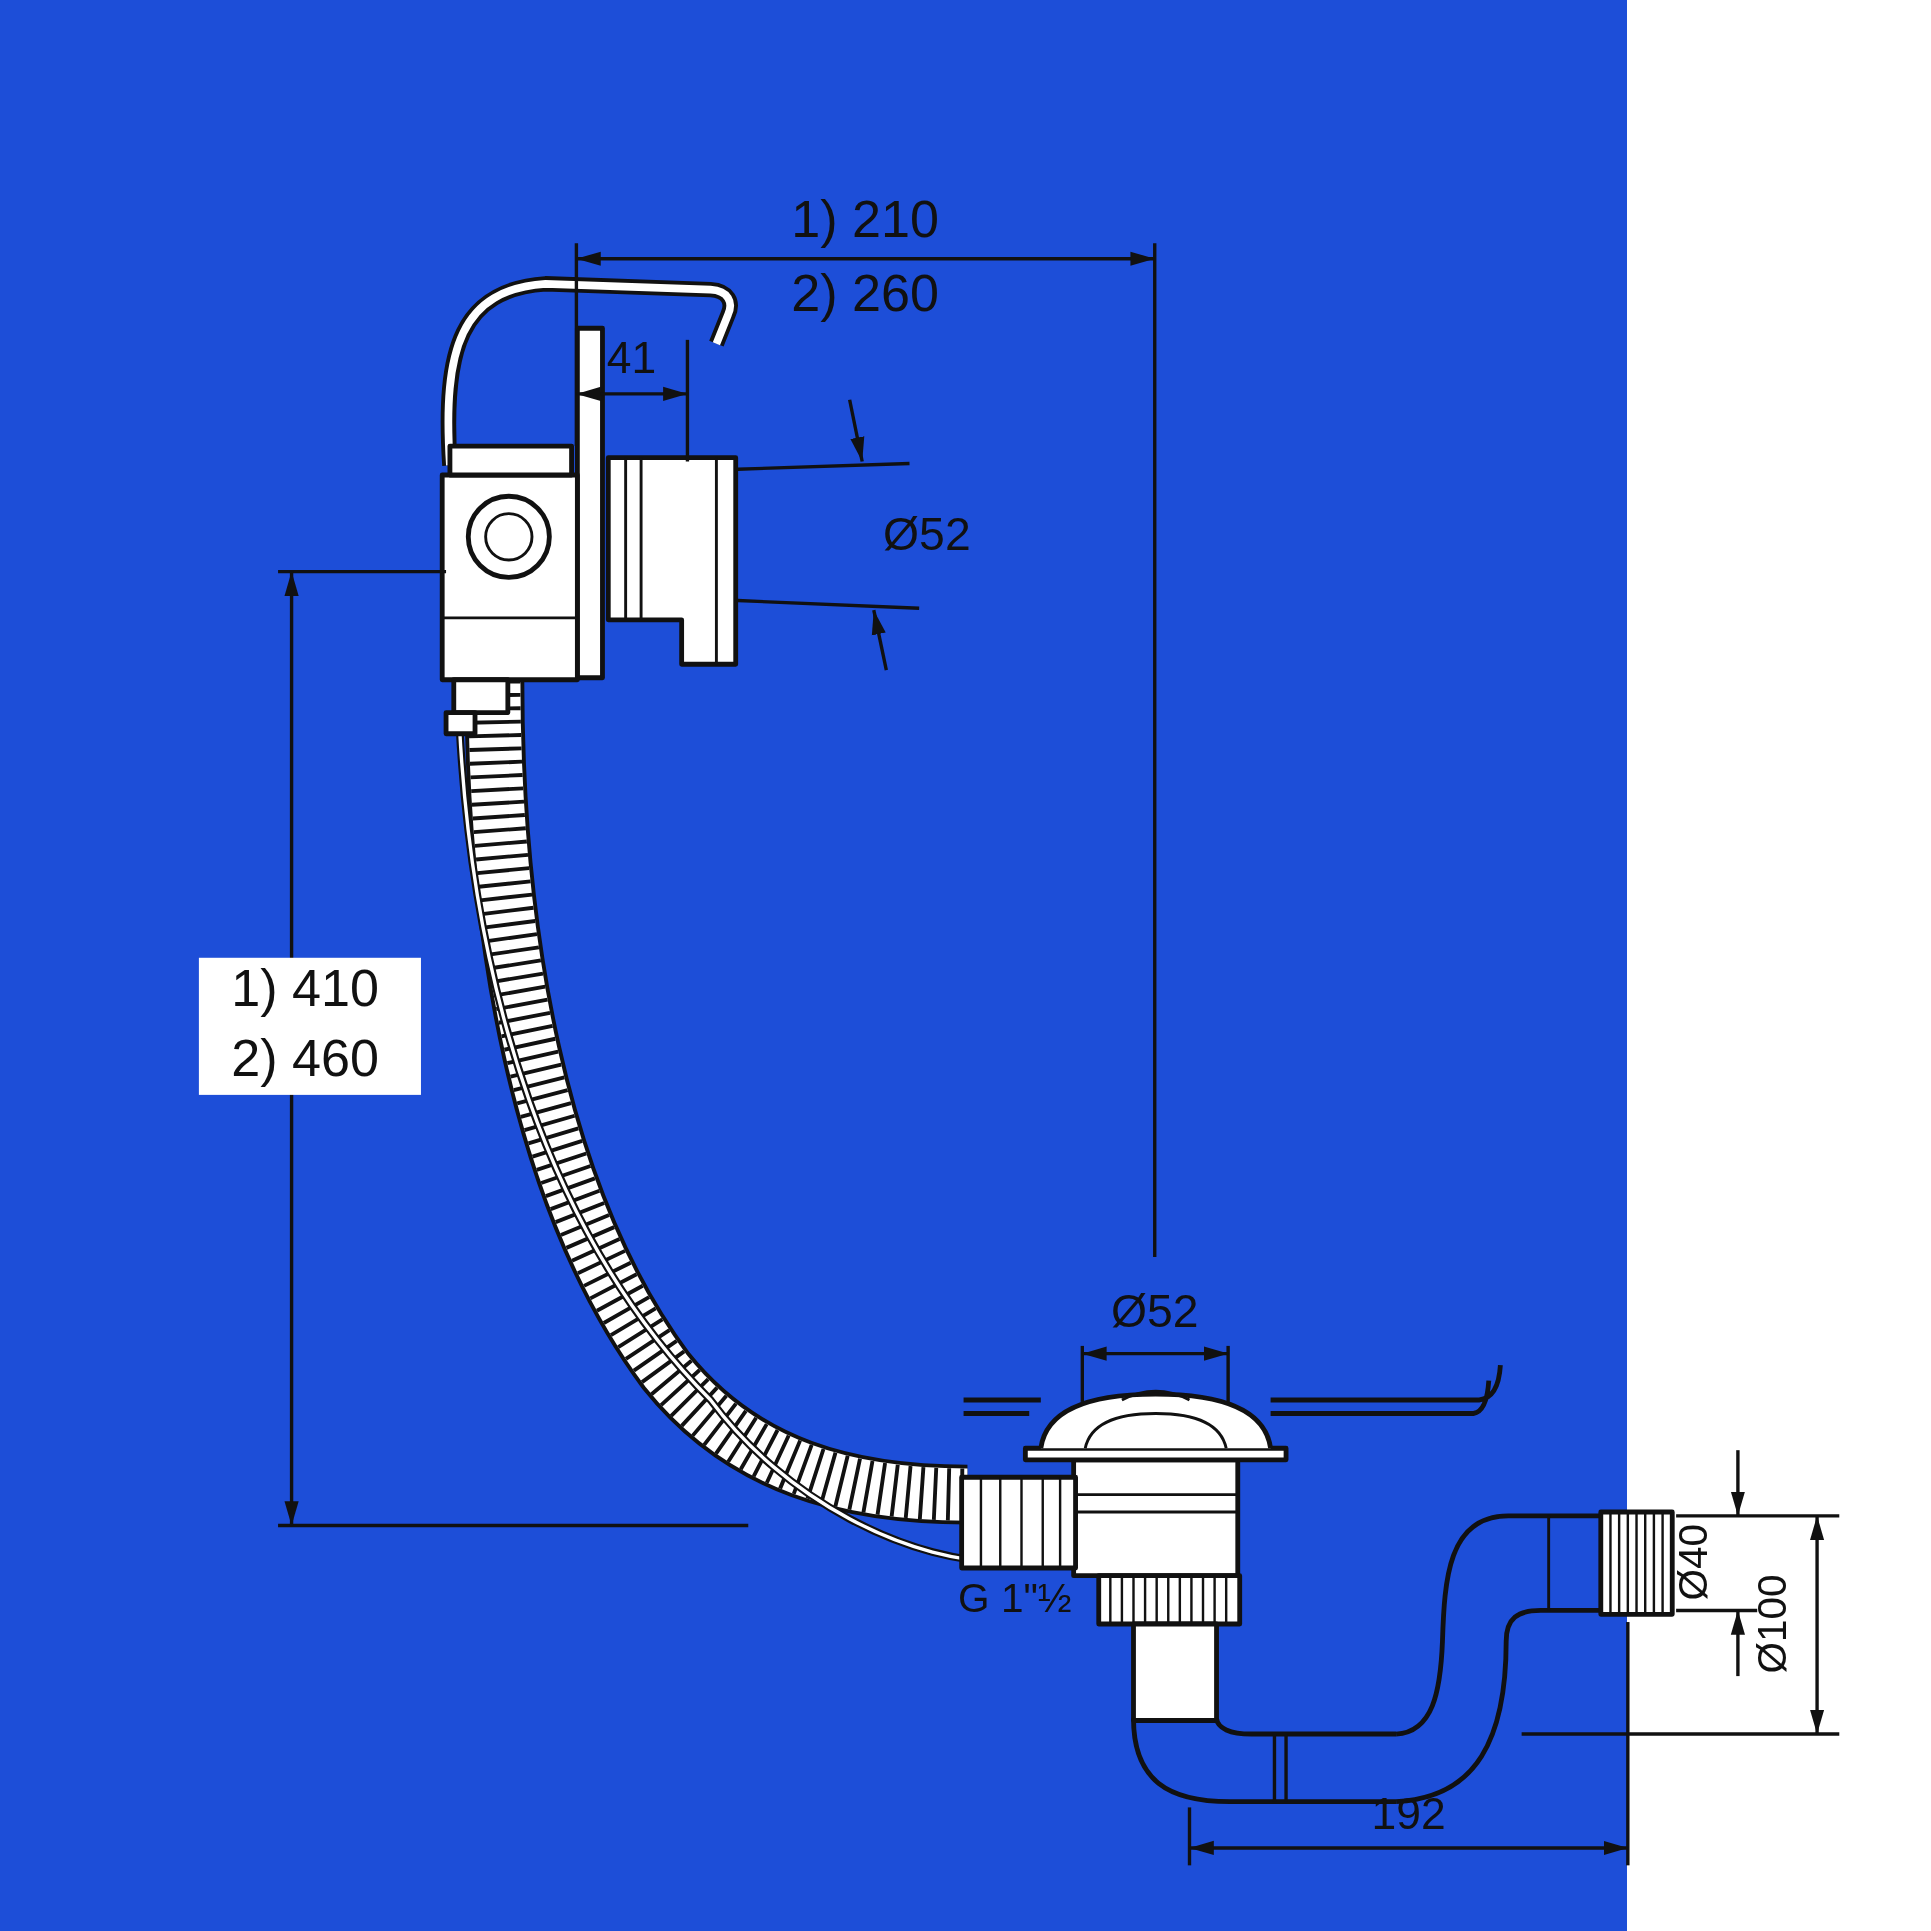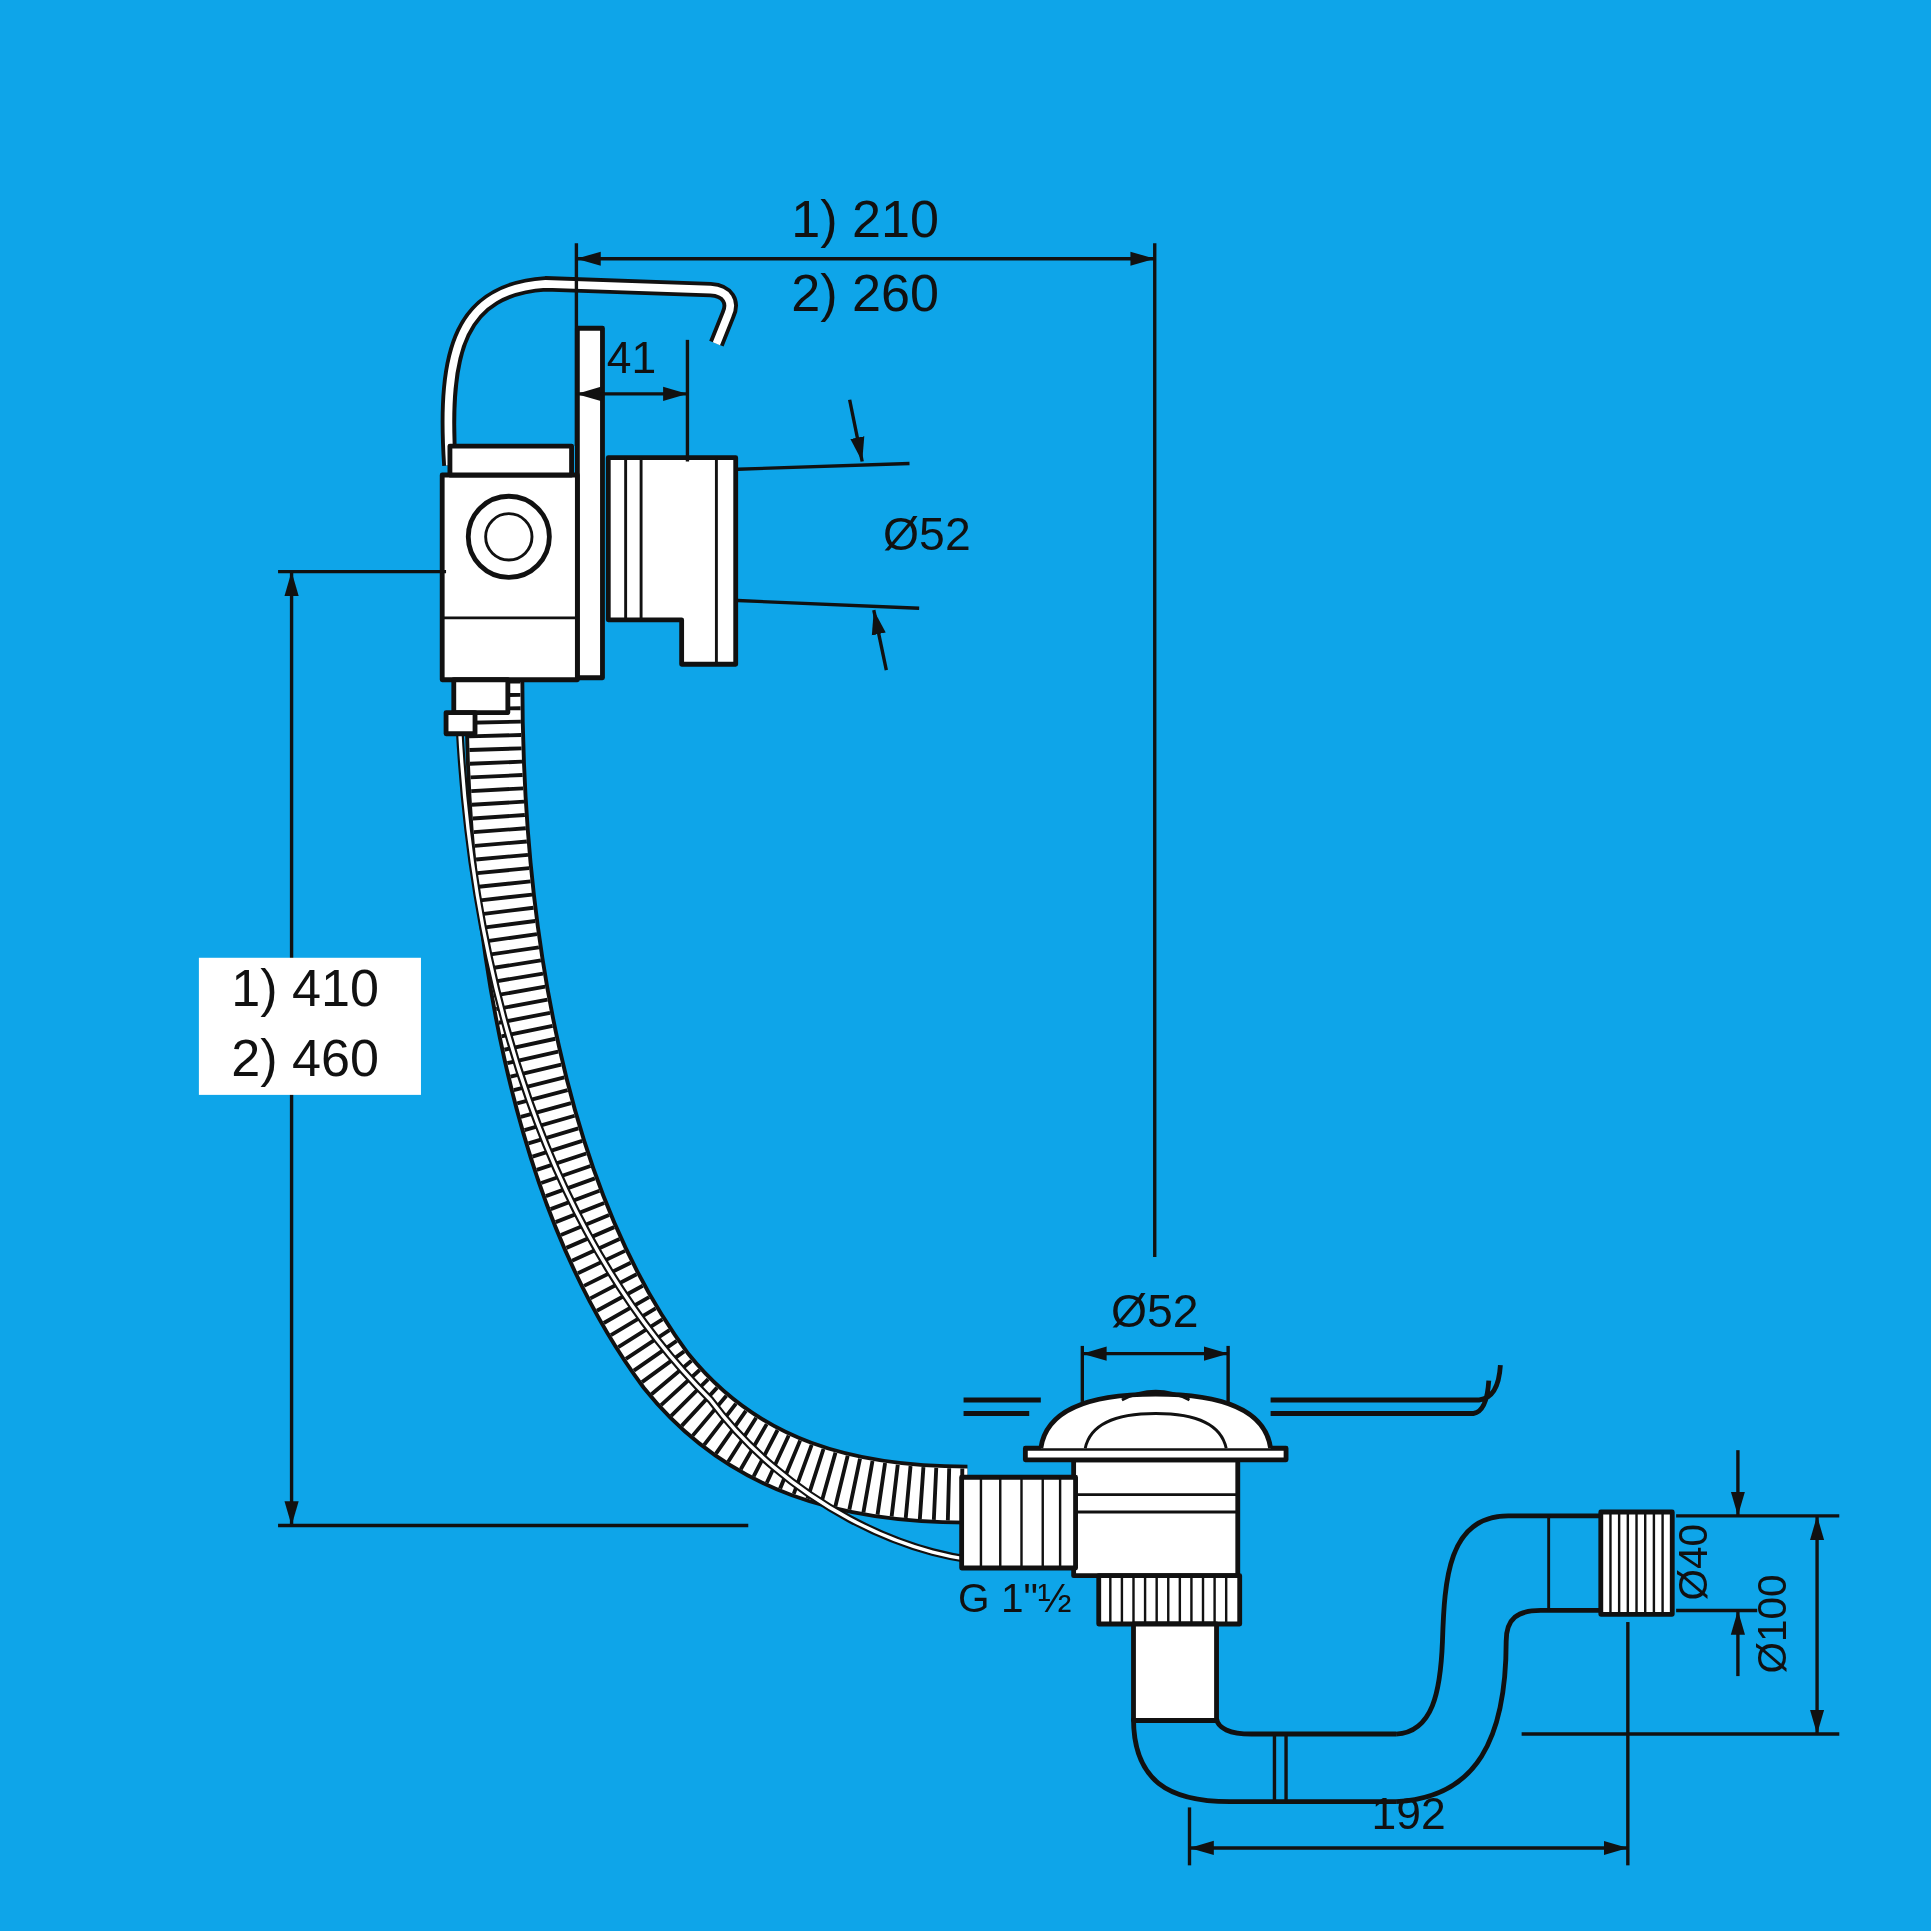--- a/index.html
+++ b/index.html
@@ -1,16 +1,16 @@
 <!DOCTYPE html>
 <html><head>
 <meta charset="utf-8">
 <style>
   html,body{margin:0;padding:0;background:#ffffff;}
-  .stage{width:1931px;height:1931px;background:#0ea5e9;position:relative;font-family:"Liberation Sans","DejaVu Sans",sans-serif;}
+  .stage{width:1627px;height:1931px;background:#1d4ed8;position:relative;font-family:"Liberation Sans","DejaVu Sans",sans-serif;}
   svg{display:block;}
   .part{fill:none;stroke:#111;stroke-width:5;stroke-linejoin:round;}
   .partf{fill:#fff;stroke:#111;stroke-width:5;stroke-linejoin:round;}
   .thin{fill:none;stroke:#111;stroke-width:3;}
   .hair{fill:none;stroke:#111;stroke-width:2.5;}
   .dim{fill:none;stroke:#111;stroke-width:3.5;}
   text.lbl{fill:#111;}
   .f54{font-size:54px;}
   .f48{font-size:48px;}
   .f46{font-size:46px;}

